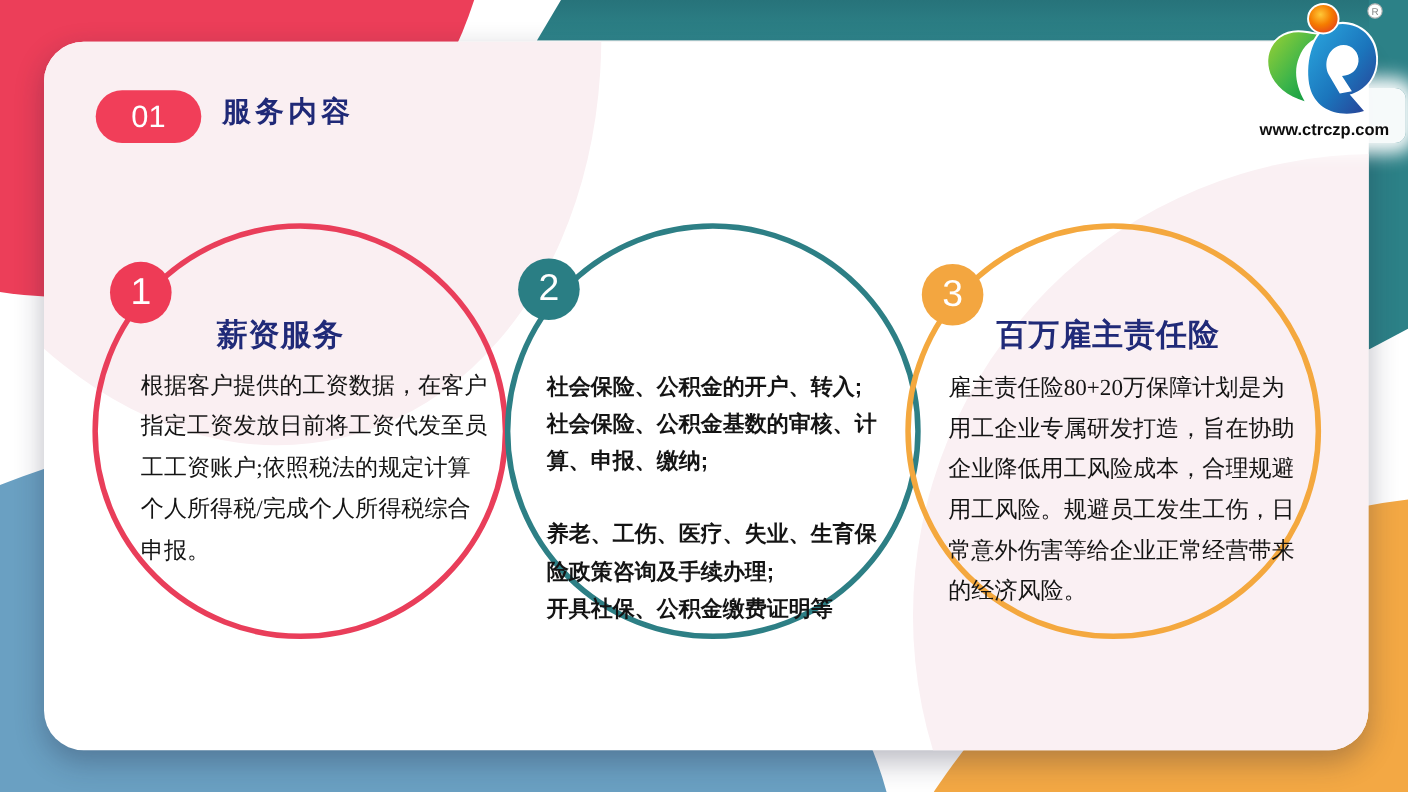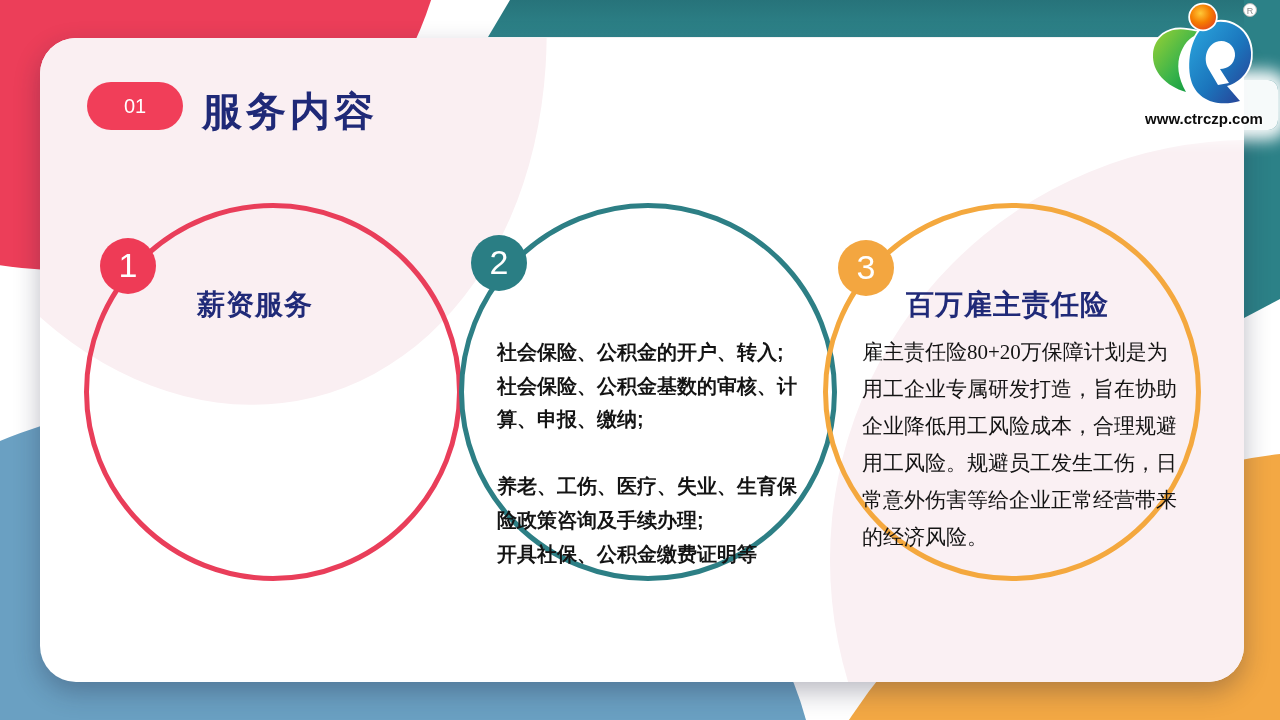--- a/index.html
+++ b/index.html
@@ -24,23 +24,23 @@
   
   .card{position:absolute;left:40px;top:38px;width:1204px;height:644px;
         background:#ffffff;border-radius:36px;overflow:hidden;z-index:5;
         box-shadow:0 10px 26px rgba(30,30,55,.30);}
   .blob{position:absolute;background:#FAEFF2;border-radius:50%;}
   .blob-a{left:-160px;top:-488px;width:660px;height:860px;transform:rotate(-14deg);}
   .blob-b{left:790px;top:102px;width:840px;height:840px;background:#FAF0F3;}
 
   
   .pill{position:absolute;left:47px;top:44px;width:96px;height:48px;border-radius:24px;
-        background:#F13E59;color:#fff;font-size:20px;display:flex;
+        background:#F13E59;color:#fff;font-size:28px;display:flex;
         align-items:center;justify-content:center;}
-  .heading{position:absolute;left:162px;top:46px;font-size:40px;font-weight:bold;
+  .heading{position:absolute;left:162px;top:46px;font-size:26px;font-weight:bold;
         color:#1F2977;letter-spacing:4px;}
 
   
   .ring{position:absolute;width:368px;height:368px;border-radius:50%;
         border:5px solid #999;background:transparent;}
   .ring1{left:44px;top:165px;}
   .ring2{left:419px;top:165px;}
   .ring3{left:783px;top:165px;}
   .badge{position:absolute;width:56px;height:56px;border-radius:50%;color:#fff;
         font-size:34px;display:flex;align-items:center;justify-content:center;
@@ -88,20 +88,25 @@
   <div class="card">
     <div class="blob blob-a"></div>
     <div class="blob blob-b"></div>
 
     <div class="pill">01</div>
     <div class="heading">服务内容</div>
 
     <div class="ring ring1" style="border-color: rgb(233, 62, 90);"></div>
     <div class="badge badge1" style="background: rgb(238, 59, 86);">1</div>
     <div class="svc-title t1">薪资服务</div>
+    <div class="svc-body body1">根据客户提供的工资数据，在客户
+指定工资发放日前将工资代发至员
+工工资账户;依照税法的规定计算
+个人所得税/完成个人所得税综合
+申报。</div>
 
     <div class="ring ring2" style="border-color: rgb(45, 127, 133);"></div>
     <div class="badge badge2" style="background: rgb(42, 126, 132);">2</div>
     <div class="svc-body body2">社会保险、公积金的开户、转入;
 社会保险、公积金基数的审核、计
 算、申报、缴纳;
 
 养老、工伤、医疗、失业、生育保
 险政策咨询及手续办理;
 开具社保、公积金缴费证明等</div>

